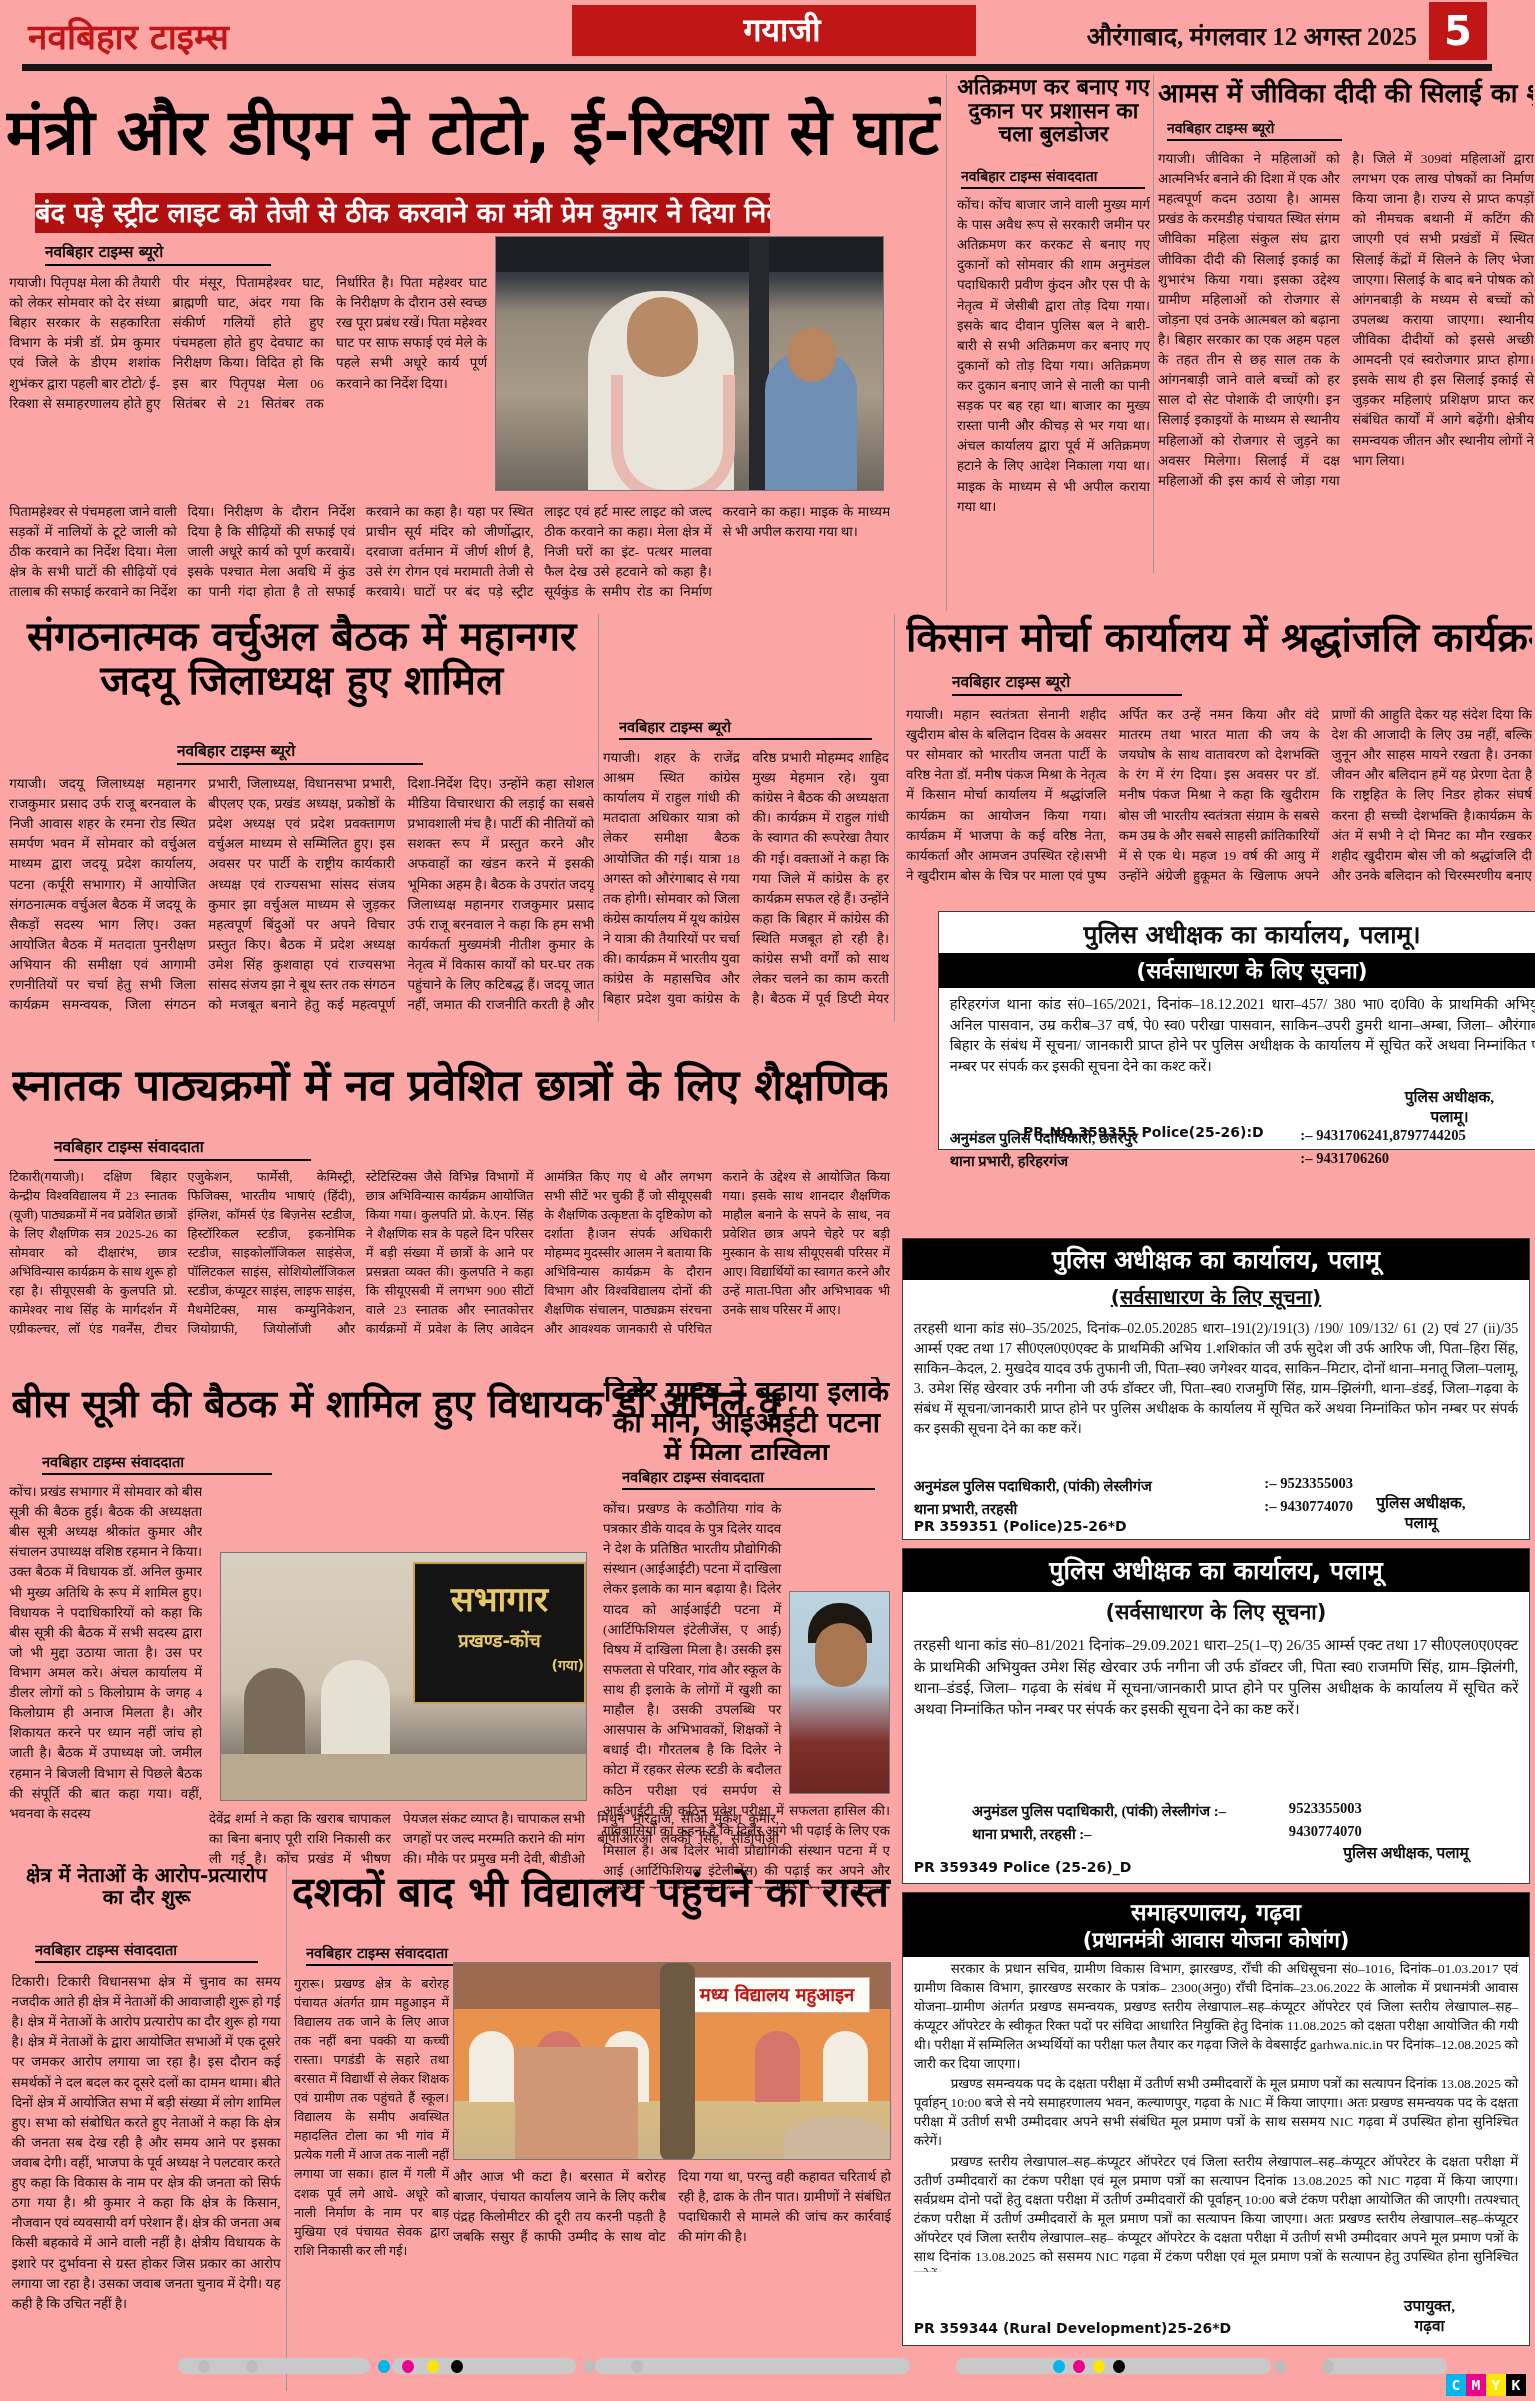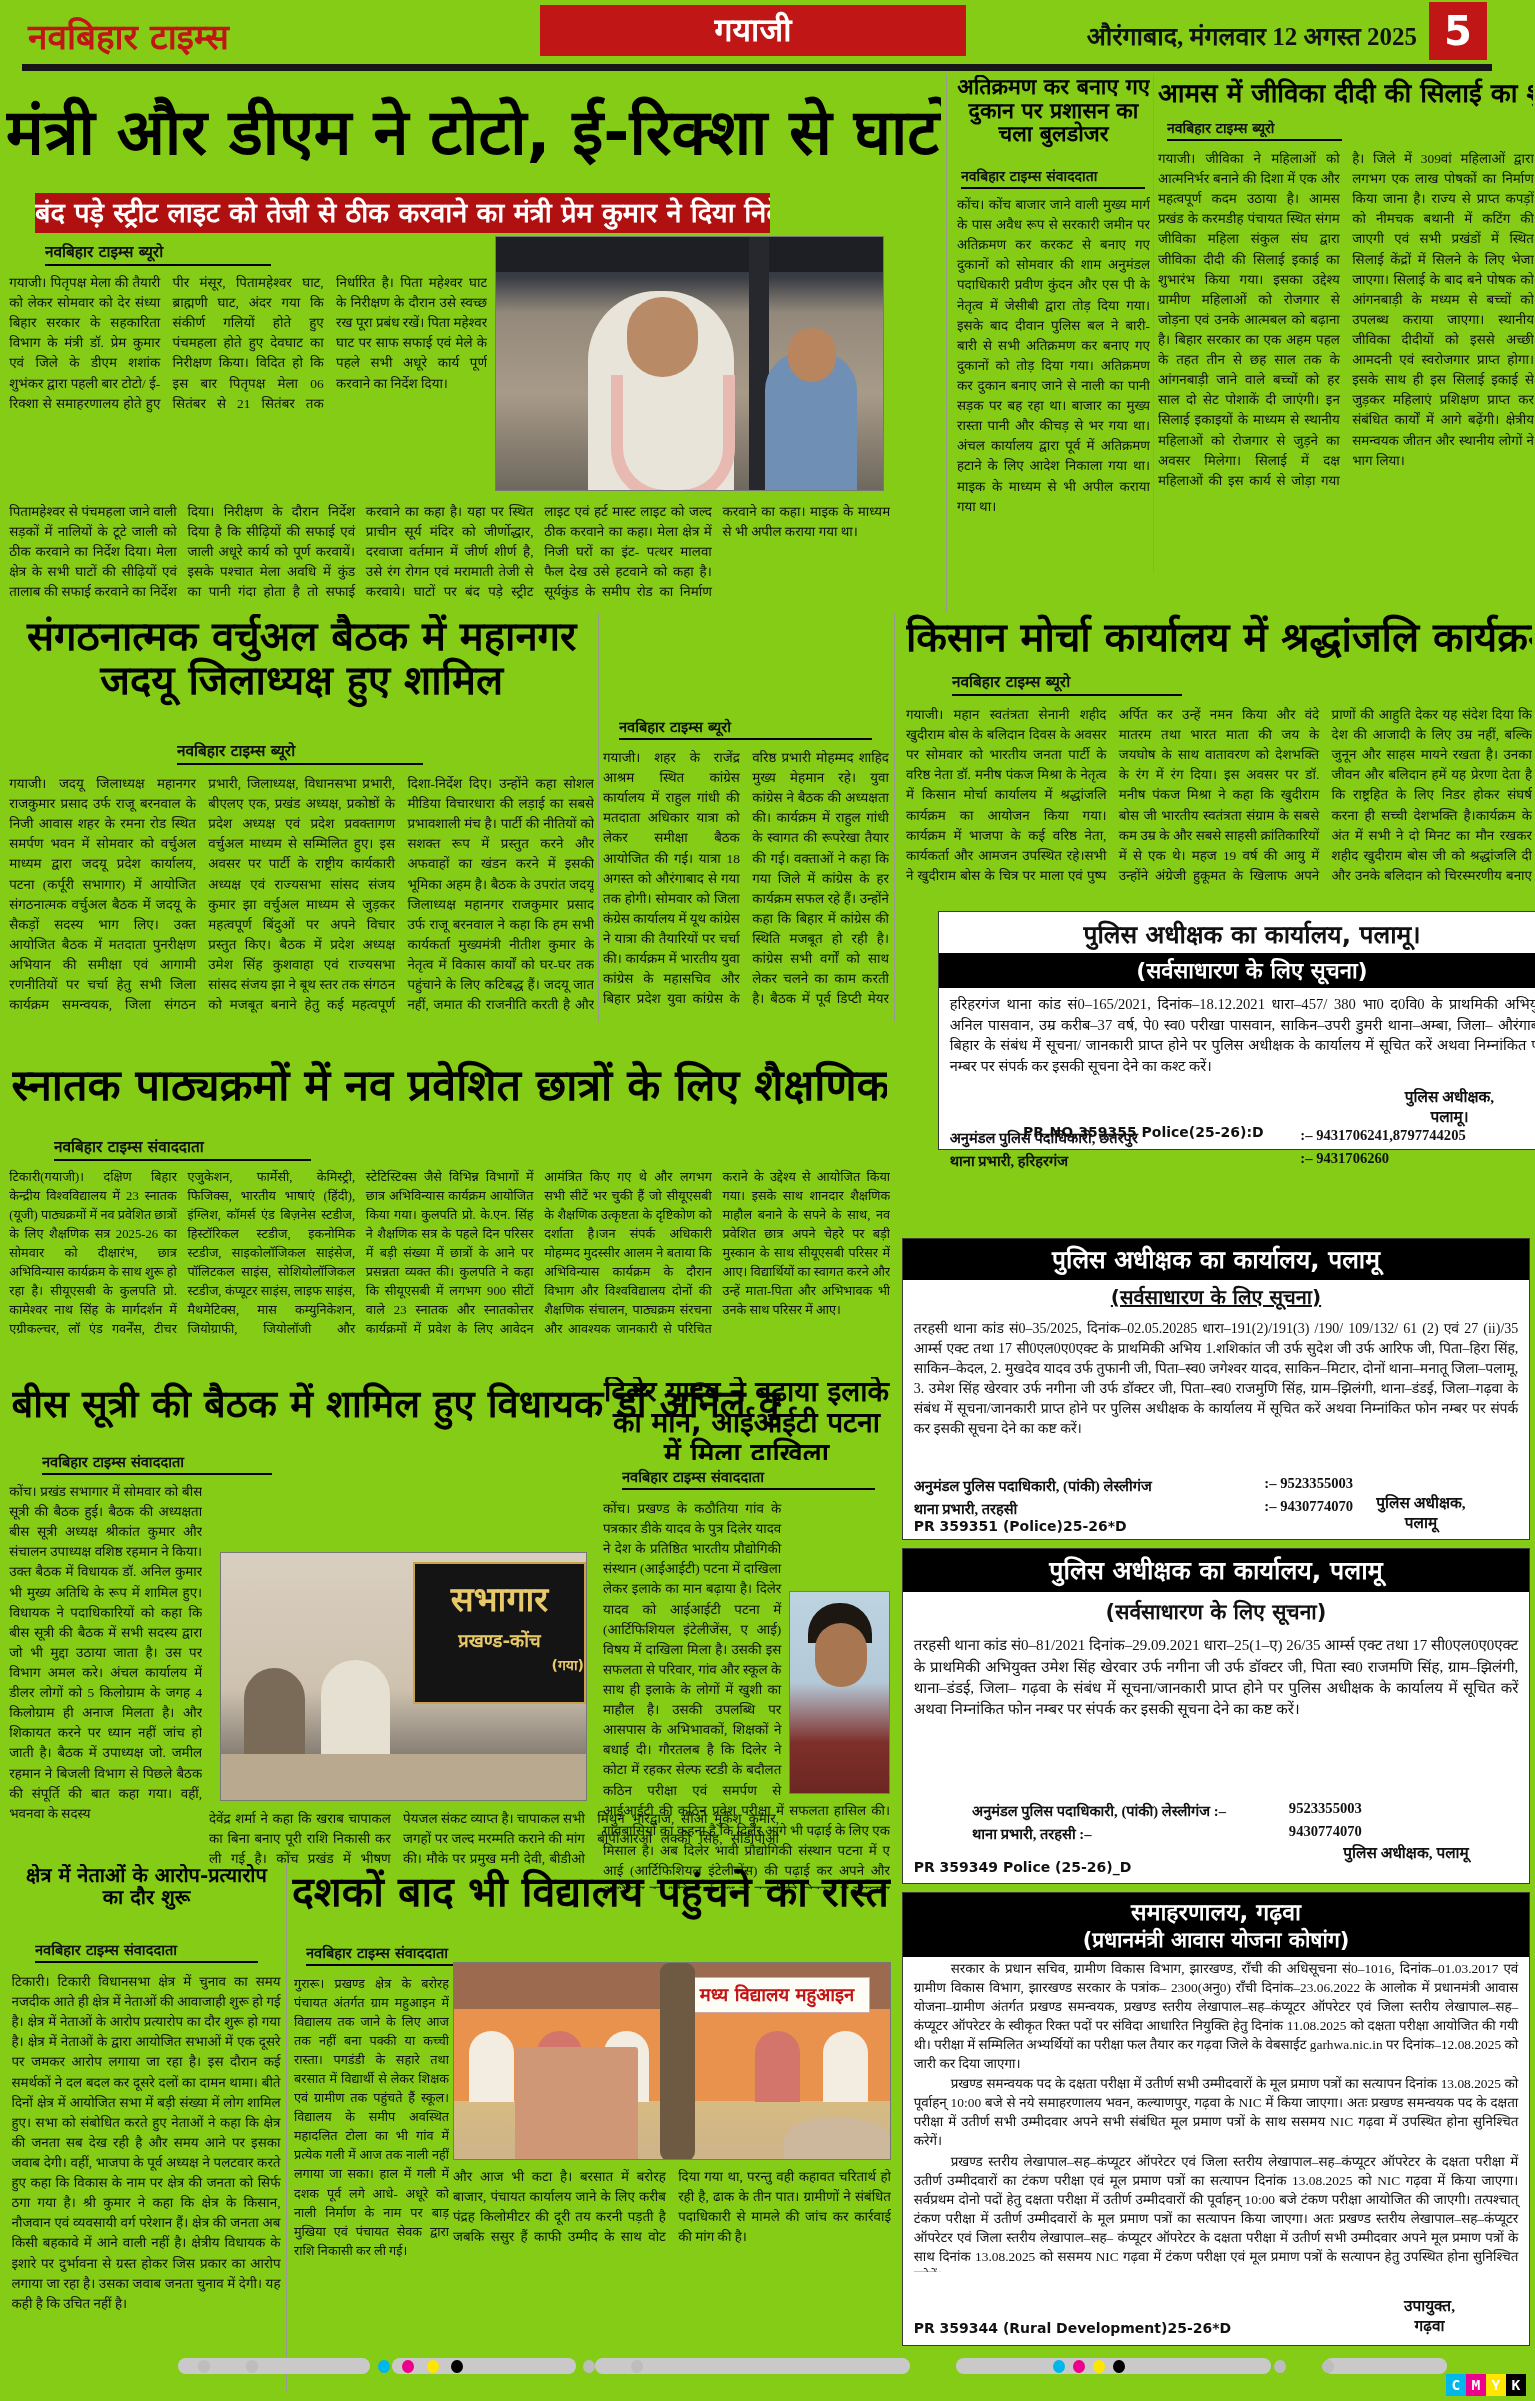--- a/index.html
+++ b/index.html
@@ -1,16 +1,16 @@
 <!DOCTYPE html>
 <html style="font-size:12.3px"><head>
 <meta charset="utf-8">
 <style>
   html,body{margin:0;padding:0;background:#888;}
-  .page{position:relative;width:1535px;height:2401px;background:#84cc16;color:#111;
+  .page{position:relative;width:1535px;height:2401px;background:#fca5a5;color:#111;
         font-family:"Liberation Serif","DejaVu Serif",serif;overflow:hidden;}
   .abs{position:absolute;}
   .hl{font-family:"DejaVu Sans","Liberation Sans",sans-serif;font-weight:700;color:#000;
       text-align:center;line-height:1.1;}
   .nowrap{white-space:nowrap;overflow:hidden;}
   .byline{font-family:"DejaVu Sans","Liberation Sans",sans-serif;font-weight:700;font-size:15.4px;
       text-align:left;border-bottom:2.3px solid #000;padding-bottom:2.3px;overflow:hidden;white-space:nowrap;}
   .body-txt{font-size:13.4px;line-height:1.5;text-align:justify;overflow:hidden;}
   .cols2{column-count:2;column-gap:12.3px;}
   .cols3{column-count:3;column-gap:12.3px;}
@@ -37,21 +37,21 @@
   .cmyk-sq{width:20px;height:21.5px;display:inline-block;text-align:center;line-height:21.5px;
       font-family:"DejaVu Sans Mono","Liberation Mono",monospace;font-weight:700;font-size:14.6px;}
 </style>
 </head>
 <body>
 
 <div class="page">
 
   <div class="abs" style="left:0;top:0;width:1535px;height:64px;">
     <div class="abs" style="left:28px;top:12.3px;width:369px;font-family:'DejaVu Sans','Liberation Sans',sans-serif;font-weight:700;font-size:35px;color:#c01616;white-space:nowrap;">नवबिहार टाइम्स</div>
-    <div class="abs redbox" style="left:540px;top:4.6px;width:426px;height:51px;text-align:center;">
+    <div class="abs redbox" style="left:572px;top:4.6px;width:388px;height:51px;text-align:center;padding-left:16px;">
       <span style="font-family:'DejaVu Sans','Liberation Sans',sans-serif;font-weight:700;font-size:32px;line-height:51px;">गयाजी</span>
     </div>
     <div class="abs" style="left:1029px;top:18.4px;width:388px;font-weight:700;font-size:25px;text-align:right;white-space:nowrap;overflow:hidden;">औरंगाबाद, मंगलवार 12 अगस्त 2025</div>
     <div class="abs redbox" style="left:1429px;top:1.5px;width:58px;height:58px;text-align:center;">
       <span style="font-family:'DejaVu Sans','Liberation Sans',sans-serif;font-weight:700;font-size:40px;line-height:58px;">5</span>
     </div>
     <div class="abs" style="left:21.5px;top:64px;width:1470px;height:7px;background:#161616;"></div>
   </div>
 
   <div class="abs hl nowrap" style="left:6.1px;top:77px;width:935px;height:115px;font-size:63px;line-height:112px;">मंत्री और डीएम ने टोटो, ई-रिक्शा से घाटों का किया निरीक्षण</div>

